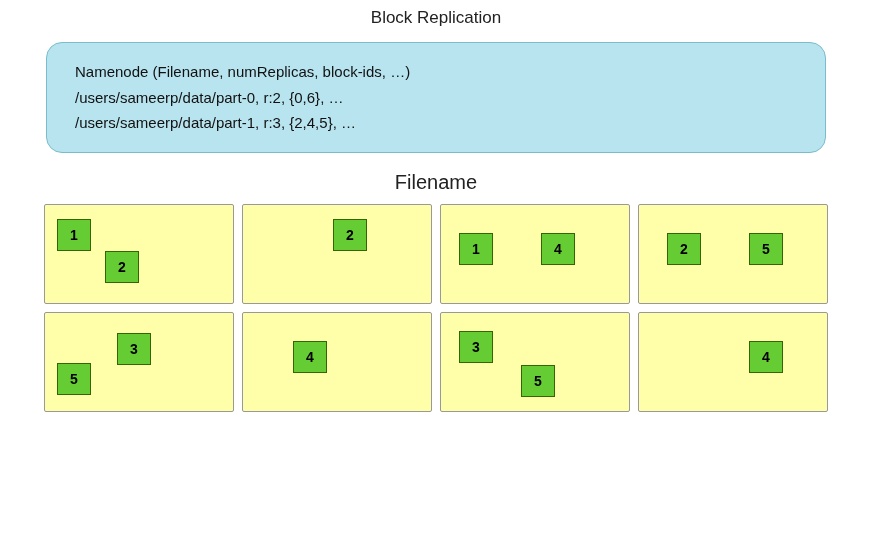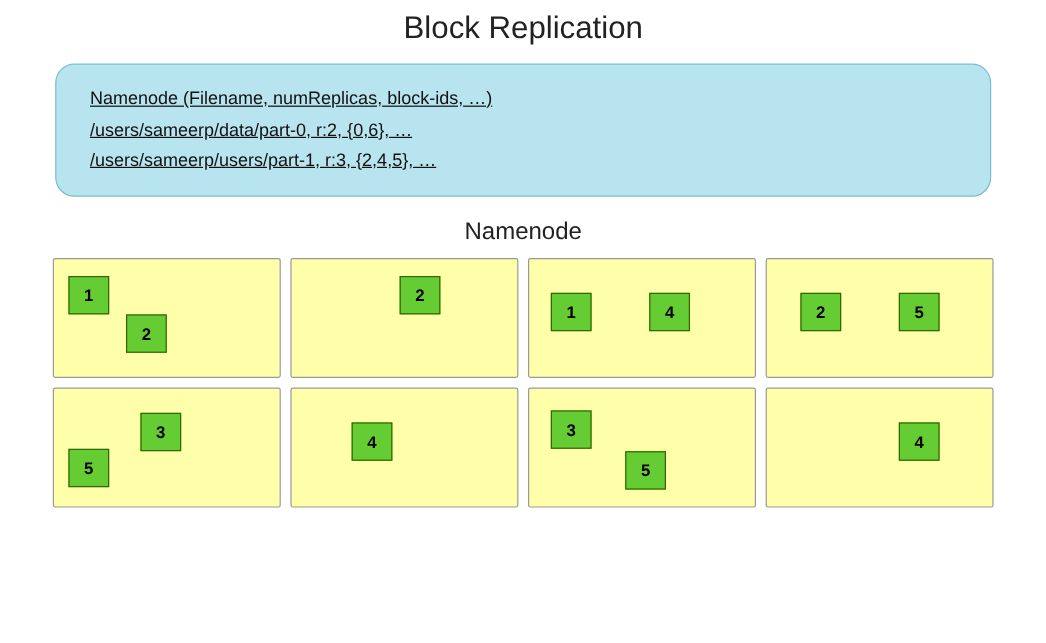--- a/index.html
+++ b/index.html
@@ -12,36 +12,35 @@
     }
     .page {
       width: 872px;
       height: 536px;
       display: flex;
       flex-direction: column;
       align-items: center;
       padding: 8px 20px 10px;
     }
     .title {
-      font-size: 26px;
+      font-size: 17px;
       color: #222;
       margin-bottom: 14px;
       font-weight: normal;
     }
     .namenode-box {
       background: #b8e4ef;
       border: 1.5px solid #7abccc;
       border-radius: 16px;
       padding: 16px 28px;
       width: 780px;
       font-size: 15px;
       line-height: 1.7;
       color: #111;
       margin-bottom: 18px;
-      text-decoration: underline;
     }
     .datanodes-label {
       font-size: 20px;
       color: #222;
       margin-bottom: 10px;
       font-weight: normal;
     }
     .datanode-grid {
       display: grid;
       grid-template-columns: repeat(4, 190px);
@@ -74,24 +73,24 @@
   </style>
 </head>
 <body>
 
 <div class="page">
   <div class="title">Block Replication</div>
 
   <div class="namenode-box">
     <div>Namenode (Filename, numReplicas, block-ids, …)</div>
     <div>/users/sameerp/data/part-0, r:2, {0,6}, …</div>
-    <div>/users/sameerp/users/part-1, r:3, {2,4,5}, …</div>
+    <div>/users/sameerp/data/part-1, r:3, {2,4,5}, …</div>
   </div>
 
-  <div class="datanodes-label">Namenode</div>
+  <div class="datanodes-label">Filename</div>
 
   <div class="datanode-grid" id="datanode-grid">
       <div class="datanode-cell">
         <div class="block" style="top: 14px; left: 12px;">1</div>
         <div class="block" style="top: 46px; left: 60px;">2</div>
       </div>
       <div class="datanode-cell">
         <div class="block" style="top: 14px; left: 90px;">2</div>
       </div>
       <div class="datanode-cell">

